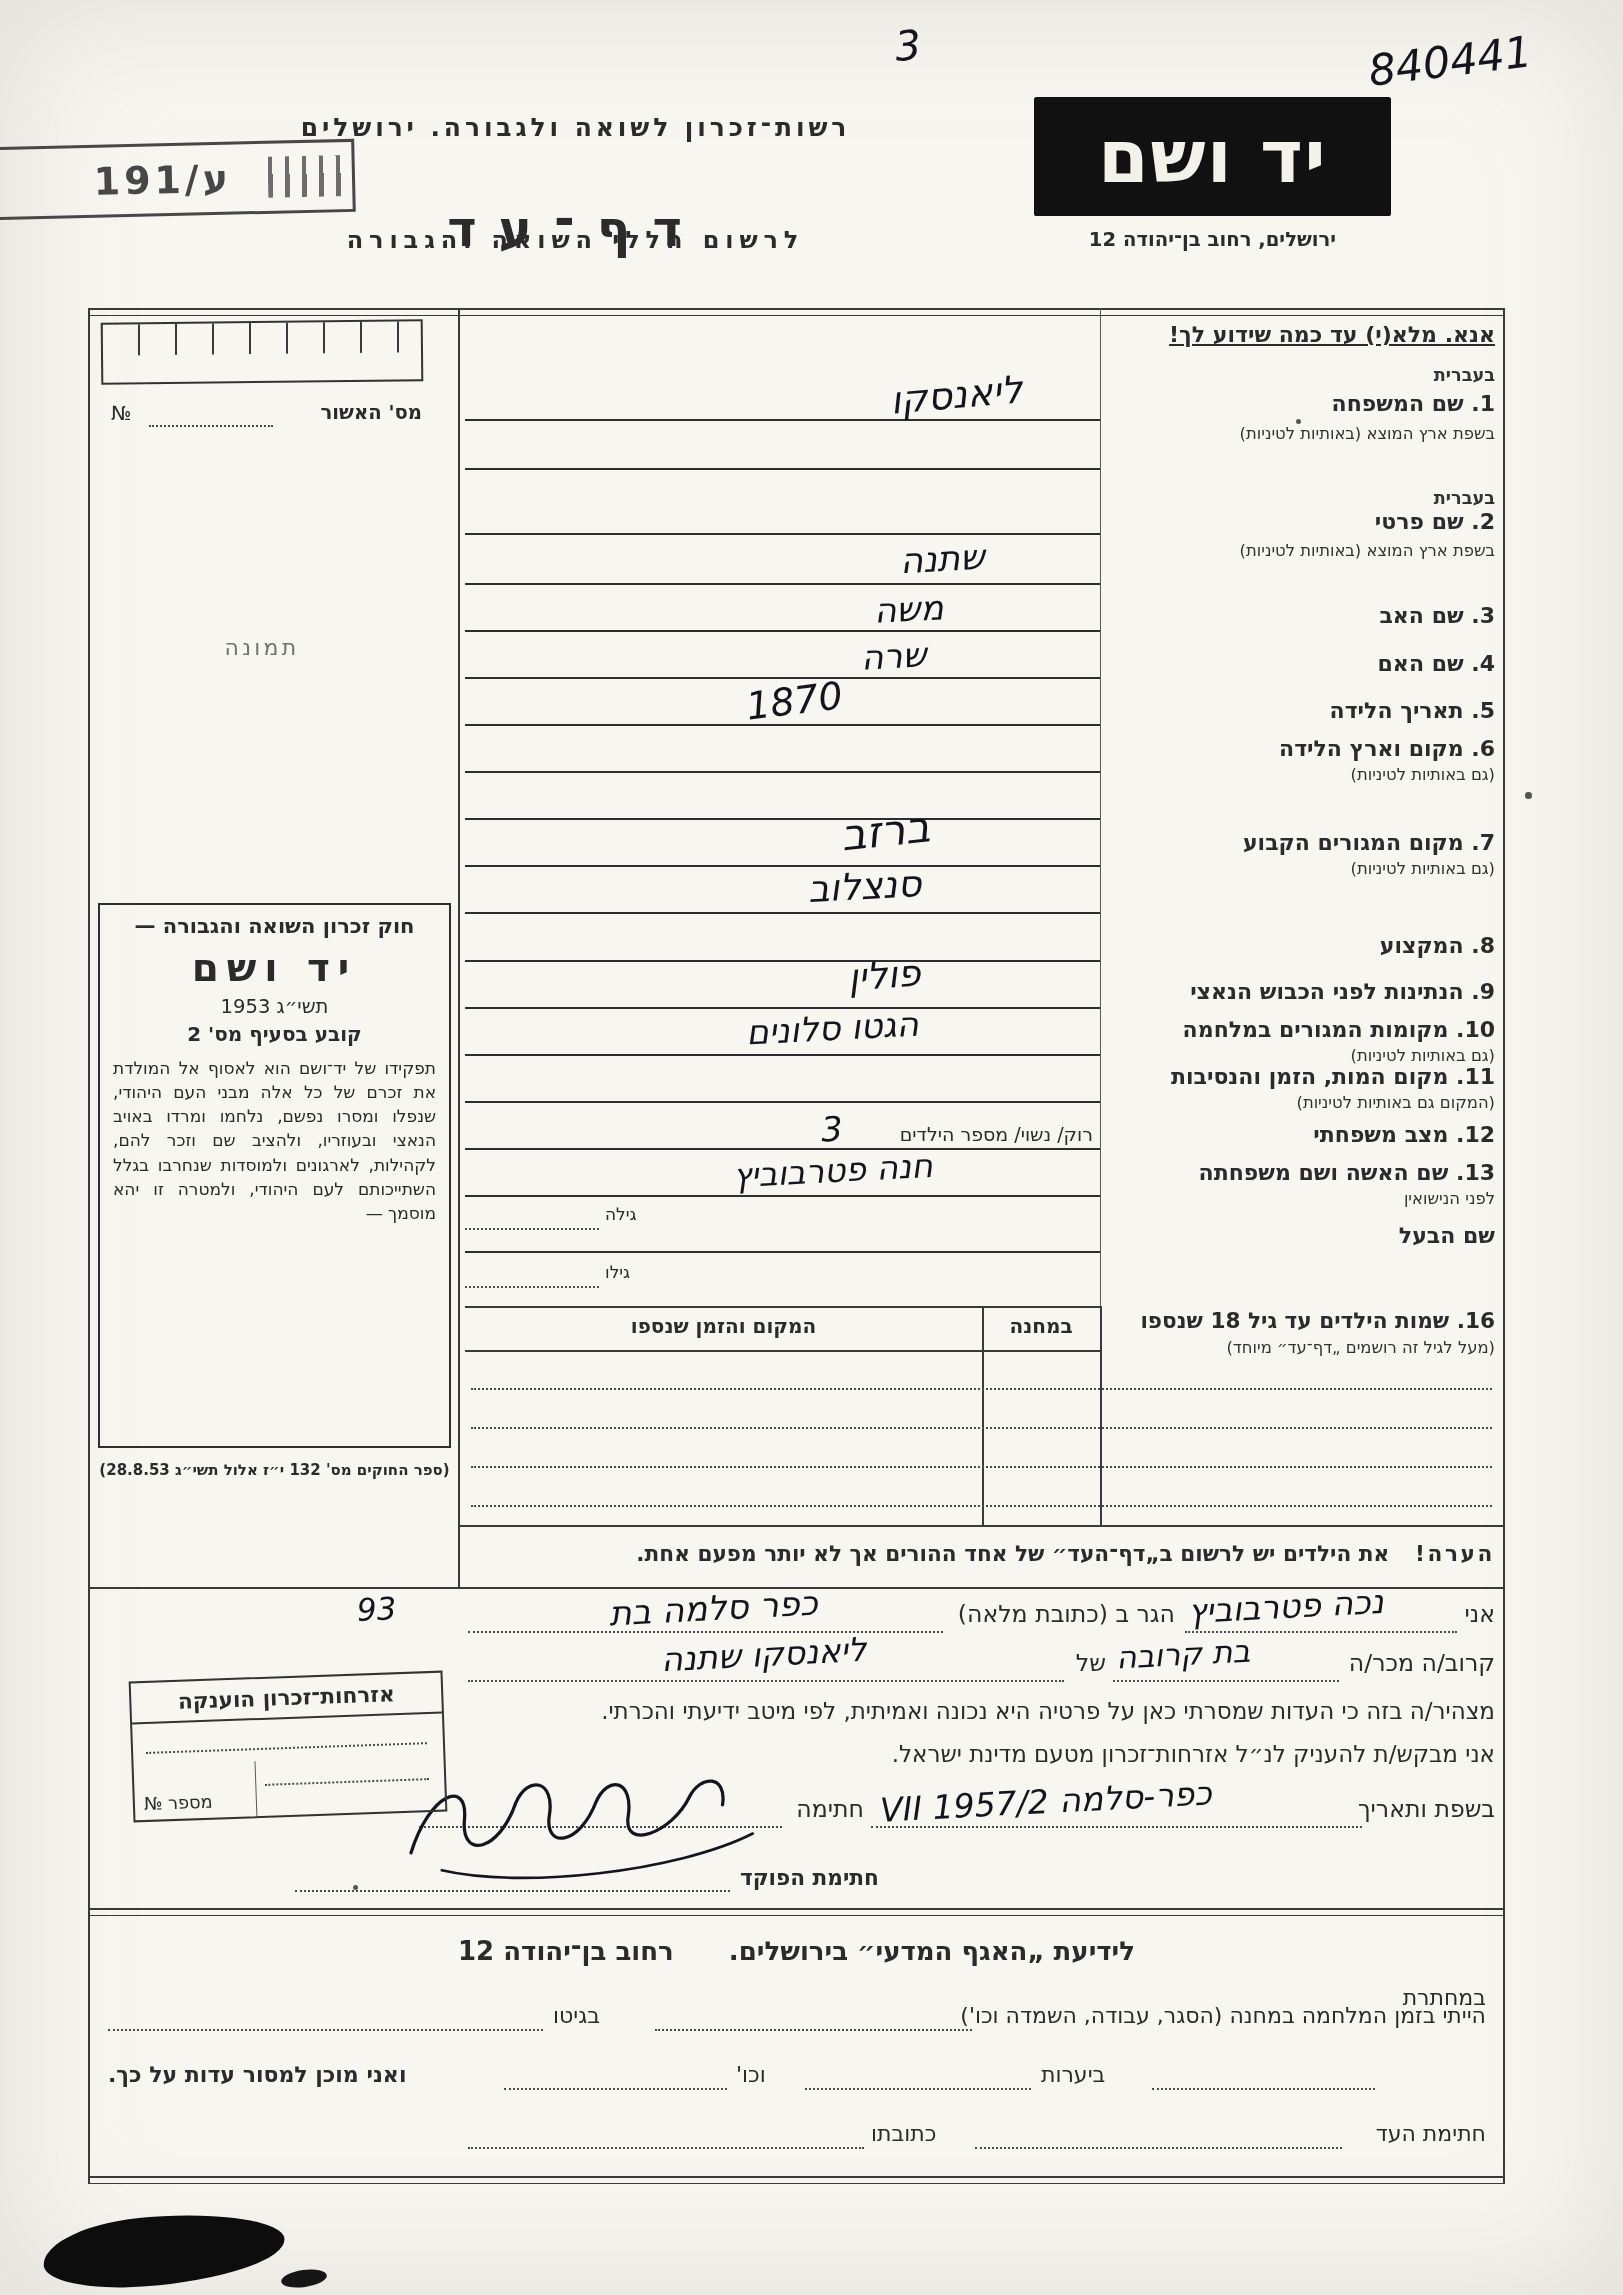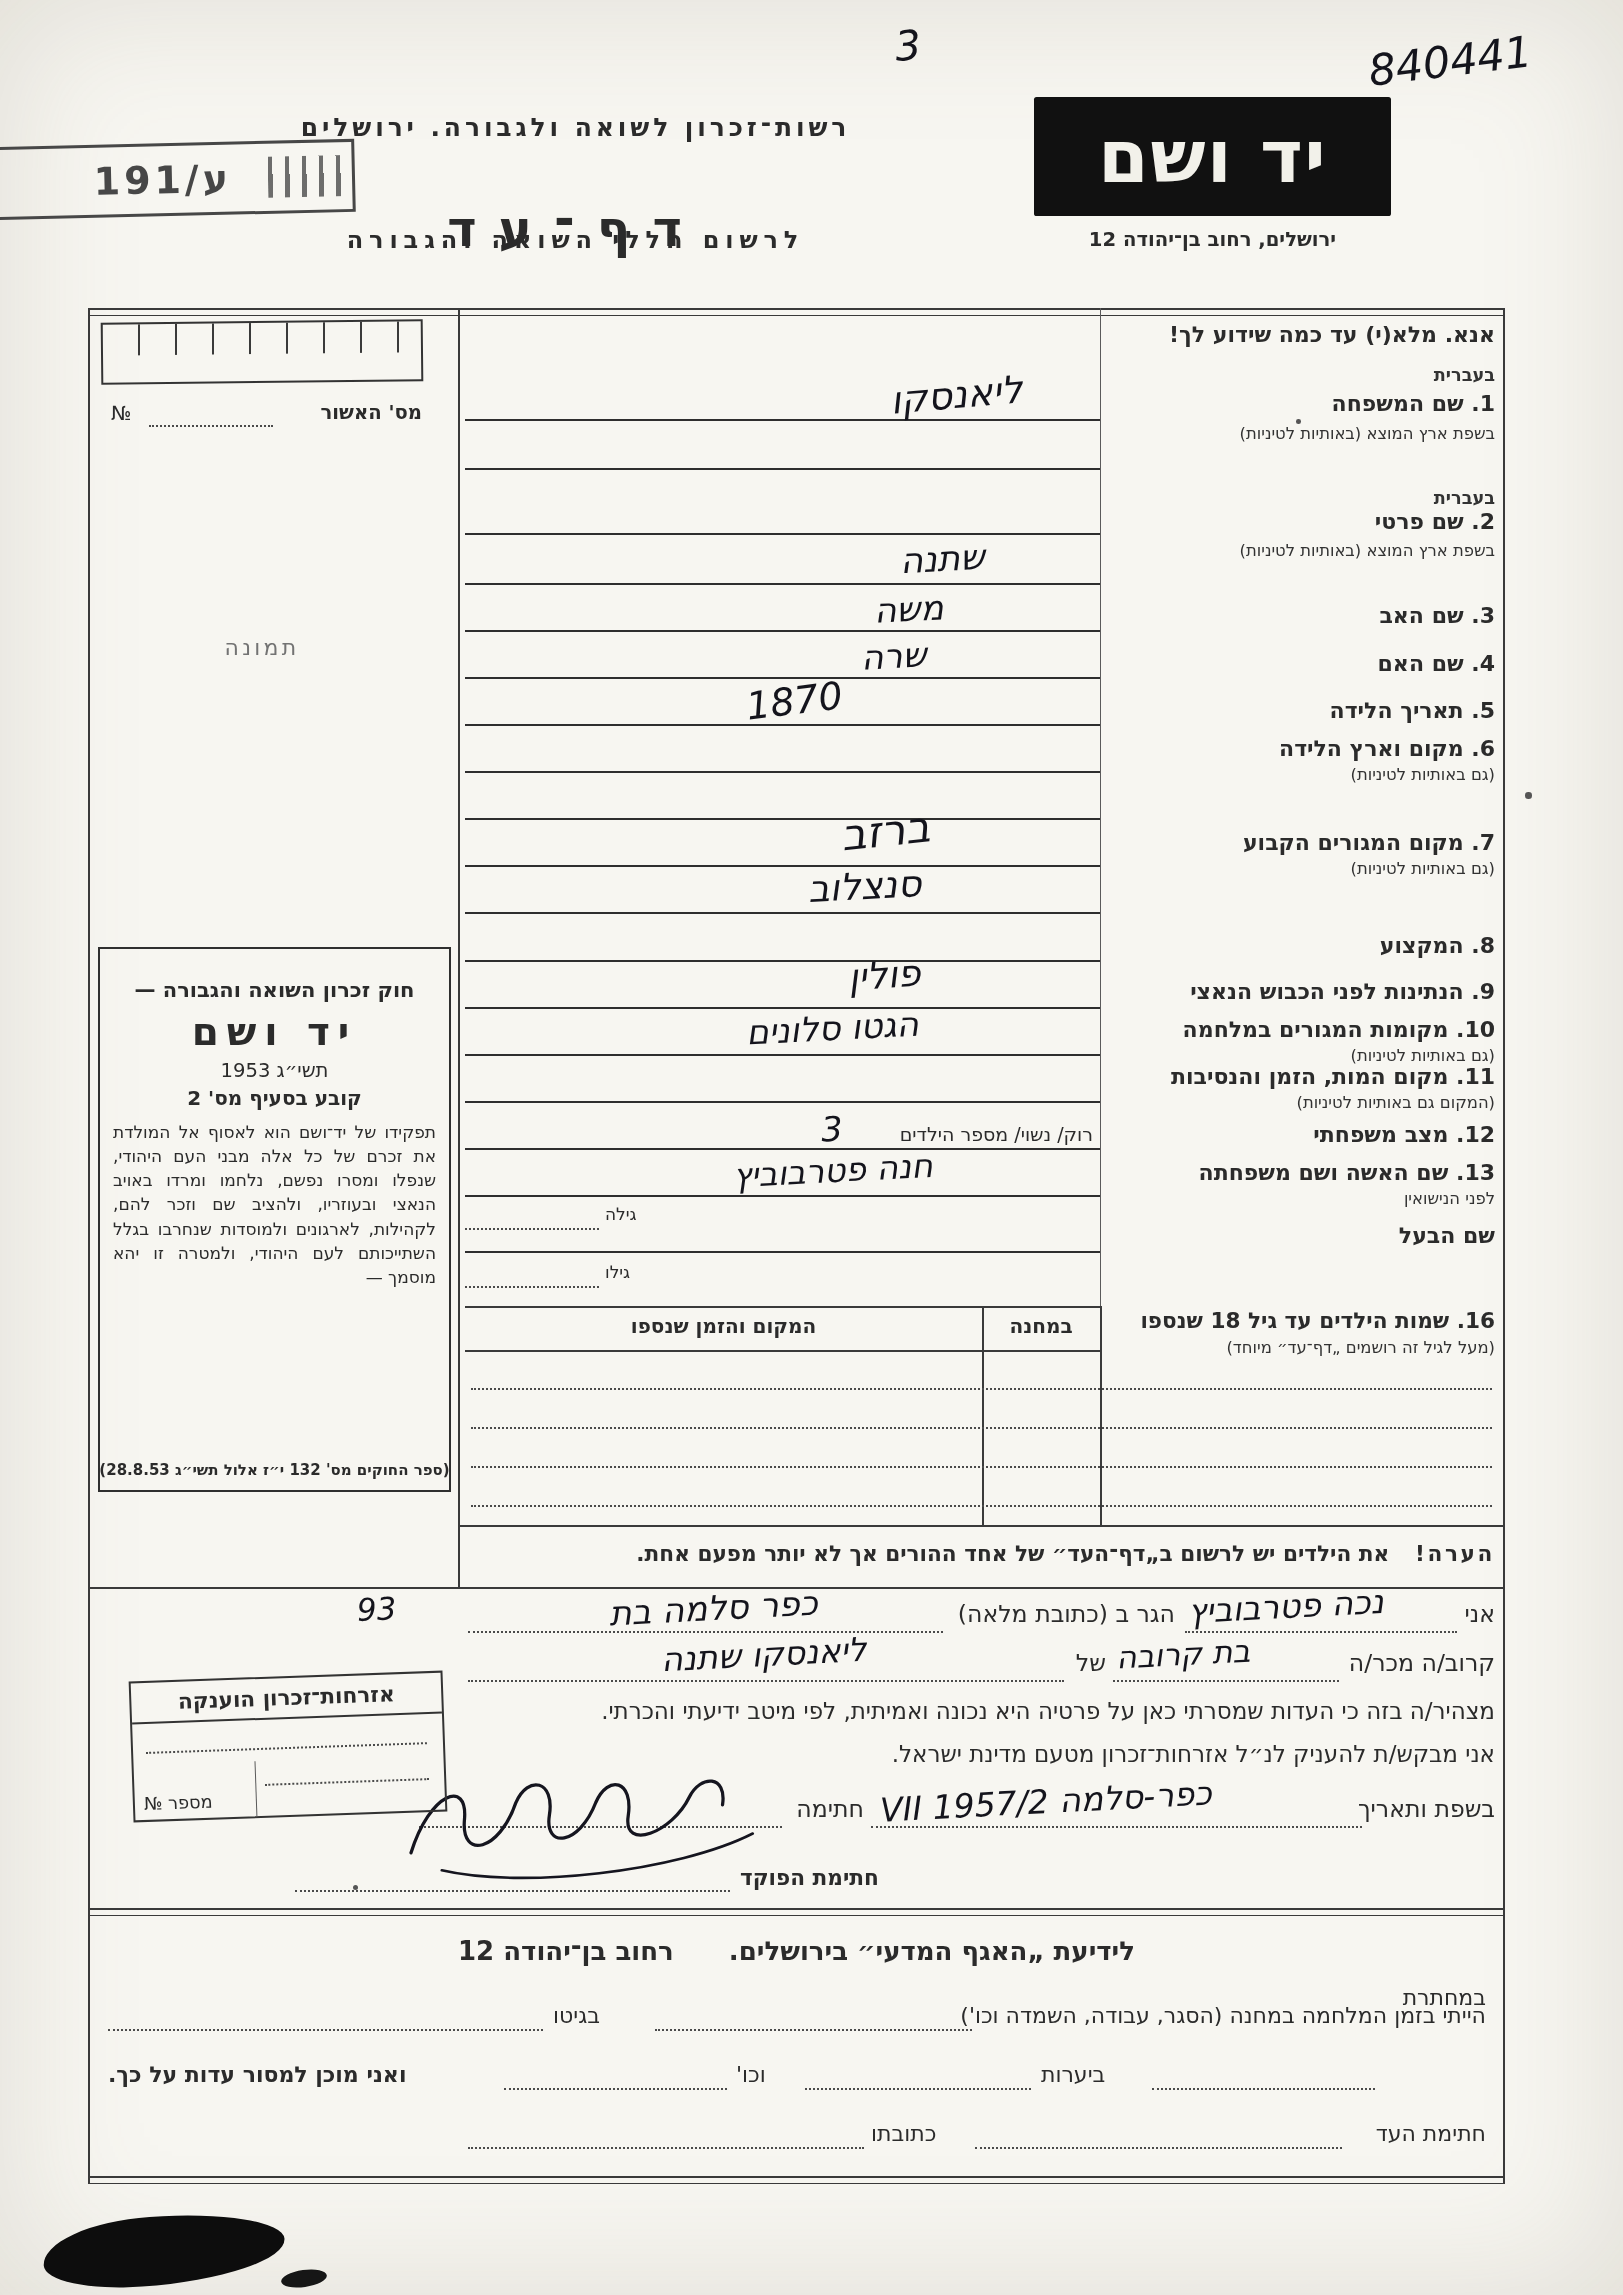--- a/index.html
+++ b/index.html
@@ -55,30 +55,30 @@
 
   <div class="box" style="left:101px;top:321px;width:322px;height:62px;transform:rotate(-.6deg);">
     <div style="height:31px;background:repeating-linear-gradient(90deg,transparent 0 35px,#3a3a3a 35px 37px);"></div>
   </div>
   <div class="txt" style="left:281px;top:401px;width:141px;text-align:right;font-size:19.6px;font-weight:bold;">מס' האשור</div>
   <div class="txt" style="left:111px;top:402px;font-size:19.6px;">№</div>
   <div class="dline" style="left:149px;top:425px;width:124px;"></div>
 
   <div class="txt center" style="left:190px;top:635px;width:144px;font-size:22px;letter-spacing:3.3px;color:#737373;">תמונה</div>
 
-  <div class="box" style="left:98px;top:903px;width:353px;height:545px;border-color:#2f2f2f;padding:29px 13px;text-align:center;margin-top:44px;">
+  <div class="box" style="left:98px;top:903px;width:353px;height:545px;border-color:#2f2f2f;padding:9px 13px;text-align:center;">
     <div style="font-size:21px;font-weight:bold;">חוק זכרון השואה והגבורה —</div>
     <div style="font-size:39px;font-weight:bold;letter-spacing:7.9px;margin-top:6.5px;">יד ושם</div>
     <div style="font-size:19.6px;margin-top:5.2px;">תשי״ג 1953</div>
     <div style="font-size:20px;font-weight:bold;margin-top:3.9px;">קובע בסעיף מס' 2</div>
     <div style="font-size:17px;text-align:justify;line-height:1.42;margin-top:10.5px;">תפקידו של יד־ושם הוא לאסוף אל המולדת את זכרם של כל אלה מבני העם היהודי, שנפלו ומסרו נפשם, נלחמו ומרדו באויב הנאצי ובעוזריו, ולהציב שם וזכר להם, לקהילות, לארגונים ולמוסדות שנחרבו בגלל השתייכותם לעם היהודי, ולמטרה זו יהא מוסמך —</div>
   </div>
   <div class="txt center" style="left:98px;top:1461px;width:353px;font-size:15px;font-weight:bold;white-space:normal;">(ספר החוקים מס' 132 י״ז אלול תשי״ג 28.8.53)</div>
 
-  <div class="txt" style="right:128px;top:322px;font-size:22px;font-weight:600;">אנא. מלא(י) עד כמה שידוע לך!</div>
+  <div class="txt" style="right:128px;top:322px;font-size:22px;font-weight:600;text-decoration:underline;">אנא. מלא(י) עד כמה שידוע לך!</div>
 
   <div class="fline" style="left:465px;top:419px;width:635px;"></div>
   <div class="fline" style="left:465px;top:468px;width:635px;"></div>
   <div class="fline" style="left:465px;top:533px;width:635px;"></div>
   <div class="fline" style="left:465px;top:583px;width:635px;"></div>
   <div class="fline" style="left:465px;top:630px;width:635px;"></div>
   <div class="fline" style="left:465px;top:677px;width:635px;"></div>
   <div class="fline" style="left:465px;top:724px;width:635px;"></div>
   <div class="fline" style="left:465px;top:771px;width:635px;"></div>
   <div class="fline" style="left:465px;top:818px;width:635px;"></div>

